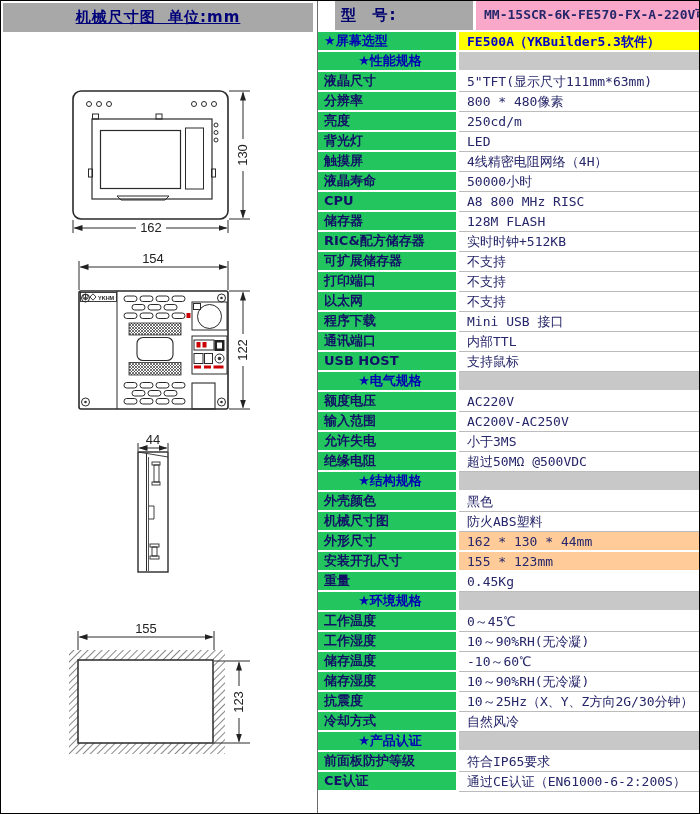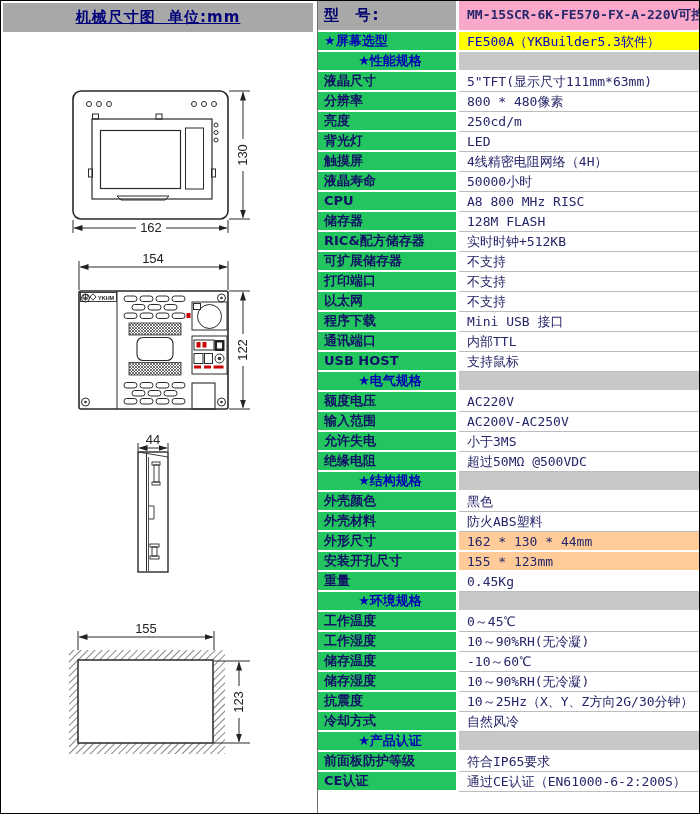--- a/index.html
+++ b/index.html
@@ -27,24 +27,24 @@
     border-right:3px solid #fff;border-bottom:2px solid #fff;
     color:#111166;font:bold 13px/18px "DejaVu Sans",sans-serif;
     padding-left:6px;overflow:hidden;white-space:nowrap;box-sizing:border-box;
   }
   .cv{
     flex:1;background:#fff;border-bottom:1px solid #BCBCBC;
     color:#26266A;font:13px/19px "DejaVu Sans Mono",monospace;
     padding-left:8px;overflow:hidden;white-space:nowrap;box-sizing:border-box;
   }
   .type-model{height:31px;}
-  .type-model .cl{background:#A8A8A8;color:#00006E;font-size:15px;line-height:28px;letter-spacing:2px;white-space:pre;}
+  .type-model .cl{background:#A8A8A8;color:#00006E;font-size:15px;line-height:28px;letter-spacing:2px;white-space:pre;margin-left:17px;}
   .type-model .cv{background:#F9A8C9;font-weight:bold;line-height:28px;border-bottom:2px solid #fff;}
   .type-screen .cl{color:#0000B4;}
-  .type-screen .cv{background:#FFFF00;font-weight:normal;color:#0000C8;border-bottom:2px solid #fff;}
+  .type-screen .cv{background:#FFFF00;font-weight:bold;color:#0000C8;border-bottom:2px solid #fff;}
   .type-section .cl{color:#0000B4;text-align:center;}
   .type-section .cv{background:#C8C8C8;border-bottom:2px solid #fff;}
   .type-orange .cv{background:#FFCC99;border-bottom:2px solid #fff;}
   svg text{font-family:"Liberation Sans","DejaVu Sans",sans-serif;}
 </style>
 </head>
 <body>
 
 <div class="page">
 
@@ -315,21 +315,21 @@
     </div>
       <div class="row type-section">
       <div class="cl">★结构规格</div>
       <div class="cv"></div>
     </div>
       <div class="row type-normal">
       <div class="cl">外壳颜色</div>
       <div class="cv">黑色</div>
     </div>
       <div class="row type-normal">
-      <div class="cl">外壳材料</div>
+      <div class="cl">机械尺寸图</div>
       <div class="cv">防火ABS塑料</div>
     </div>
       <div class="row type-orange">
       <div class="cl">外形尺寸</div>
       <div class="cv">162 * 130 * 44mm</div>
     </div>
       <div class="row type-orange">
       <div class="cl">安装开孔尺寸</div>
       <div class="cv">155 * 123mm</div>
     </div>

